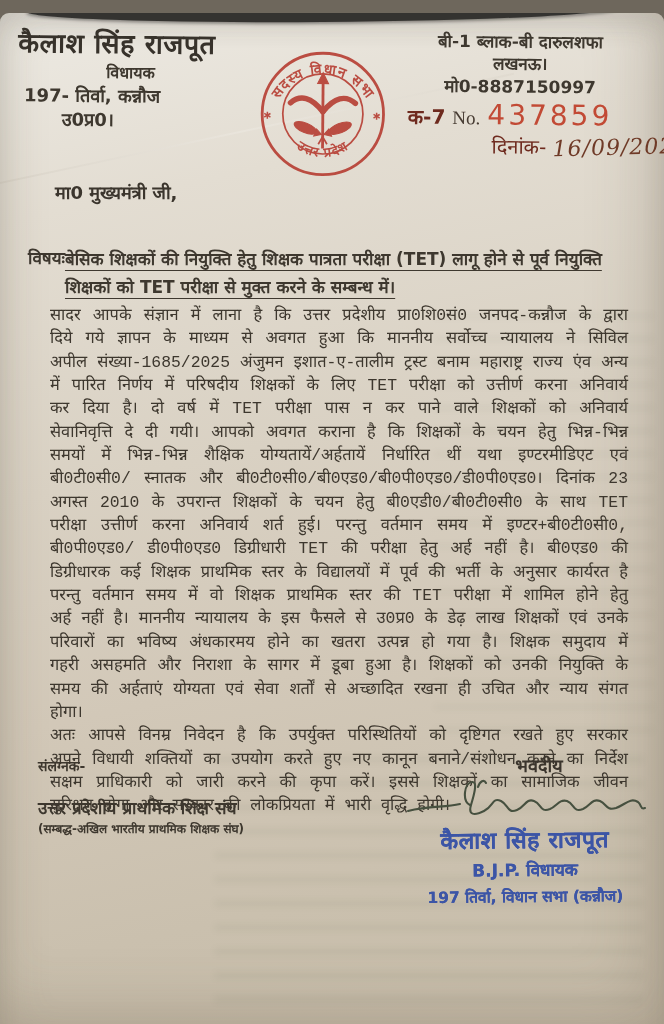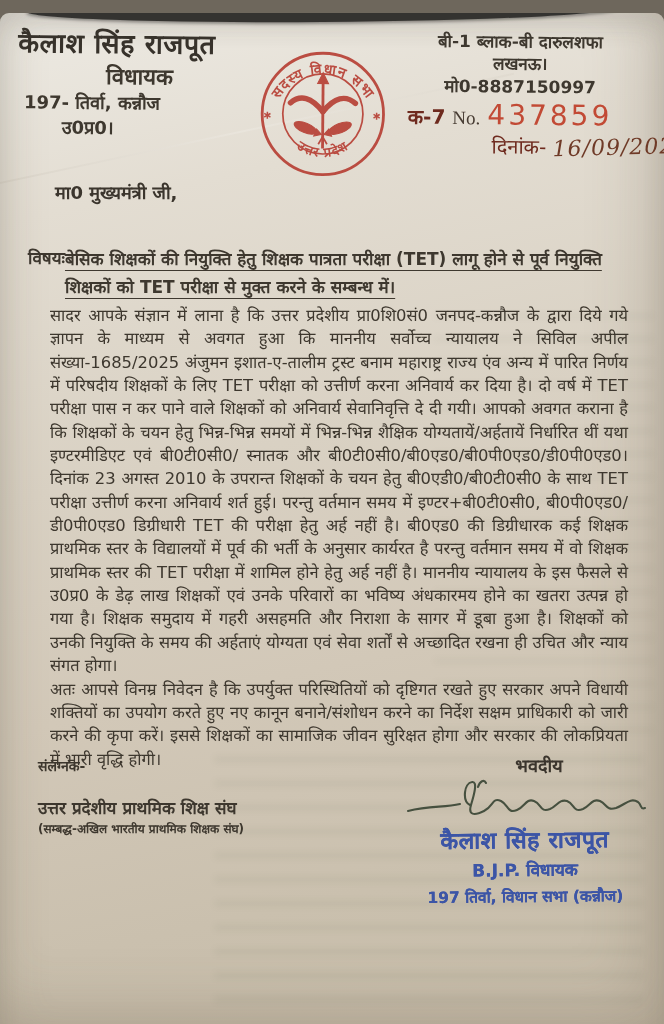--- a/index.html
+++ b/index.html
@@ -30,21 +30,21 @@
     background:repeating-linear-gradient(0deg,#4c5b43 0 7px, transparent 7px 24px);
     filter:blur(3px); }
   .bleed2 { position:absolute; right:10px; top:300px; width:220px; height:420px; opacity:.045;
     background:repeating-linear-gradient(0deg,#55604a 0 6px, transparent 6px 23px);
     filter:blur(3px); }
 
   .hdr { position:absolute; top:0; left:0; right:0; height:165px; transform:rotate(.5deg); }
 
   .sender { position:absolute; top:16px; left:18px; line-height:1.25; }
   .sender .name { font-size:27px; font-weight:bold; letter-spacing:.5px; color:#37322b; }
-  .sender .title { font-size:22px; font-weight:bold; margin-left:88px; margin-top:2px; }
+  .sender .title { font-size:16px; font-weight:bold; margin-left:88px; margin-top:2px; }
   .sender .constituency { font-size:18px; font-weight:bold; margin-left:6px; margin-top:2px; }
   .sender .state { font-size:18px; font-weight:bold; margin-left:44px; margin-top:2px; }
 
   .addr { position:absolute; top:16px; left:392px; width:256px; text-align:center; line-height:1.3; }
   .addr .a1 { font-size:17px; font-weight:bold; }
   .addr .a2 { font-size:17px; font-weight:bold; }
   .addr .a3 { font-size:17px; font-weight:bold; margin-top:1px; }
 
   .refline { position:absolute; top:84px; left:408px; display:flex; align-items:baseline; gap:7px; }
   .ref-prefix { font-size:20px; font-weight:bold; color:#6e2a1e; }
@@ -59,21 +59,21 @@
   .seal { position:absolute; top:36px; left:258px; width:130px; height:130px; opacity:.88; }
 
   .recipient { position:absolute; top:168px; left:55px; font-size:18px; font-weight:bold; line-height:1.35; color:#3b352d; }
 
   .subject { position:absolute; top:233px; left:28px; width:604px; display:flex; }
   .subject .label { font-size:17px; font-weight:bold; flex:0 0 auto; }
   .subject .text { font-size:17px; font-weight:bold; line-height:1.62;
     text-decoration:underline; text-underline-offset:5px; text-decoration-thickness:1px; }
 
   .body-text { position:absolute; top:291px; left:50px; width:578px; color:#3d372e; }
-  .body-text p { font-size:16.4px; line-height:23.35px; text-align:justify; font-weight:500; }
+  .body-text p { font-size:16.4px; line-height:23.35px; text-align:justify; font-weight:500;font-family:Liberation Mono, monospace; }
 
   .enclosure { position:absolute; top:744px; left:38px; line-height:1.3; color:#3d372e; }
   .enclosure .enc-label { font-size:14px; font-weight:bold; }
   .enclosure .enc-l1 { font-size:17px; font-weight:bold; margin-top:22px; }
   .enclosure .enc-l2 { font-size:12px; font-weight:bold; margin-top:3px; }
 
   .sig-block { position:absolute; top:740px; left:399px; width:252px; text-align:center; }
   .closing { font-size:18px; font-weight:bold; color:#3b352d; margin-left:28px; }
   .signature-svg { position:relative; display:block; margin:0 auto; left:4px; top:-2px; }
   .stamp { color:#3c55a6; text-shadow:0 0 .6px #3c55a6; transform:rotate(-.6deg); }

